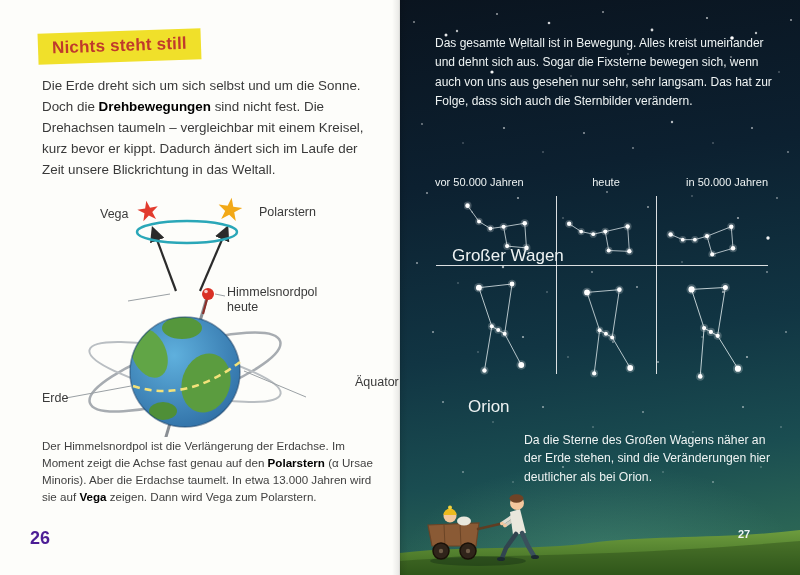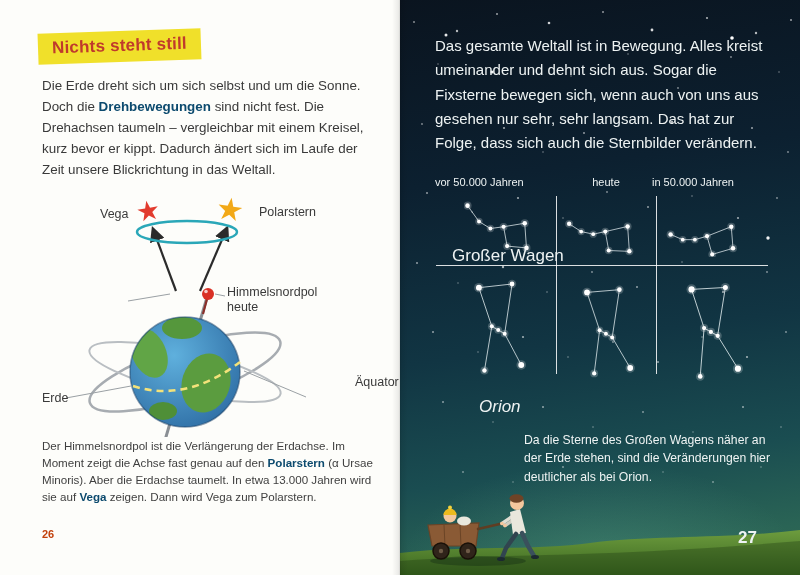--- a/index.html
+++ b/index.html
@@ -12,74 +12,74 @@
   .title-box {
     position:absolute; left:38px; top:31px; display:inline-block;
     background:var(--accent_yellow,#f0e02a); color:var(--title_red,#c03a2c);
     font-size:17px; font-weight:800; padding:5px 14px 6px; letter-spacing:.2px;
     transform:rotate(-2deg);
   }
   .intro {
     position:absolute; left:42px; top:76px; width:325px;
     font-size:13.4px; line-height:1.56; color:var(--body_text,#3a3a3a);
   }
-  .intro b, .caption b { color:#0c4a6e; }
+  .intro b, .caption b { color:#000000; }
   .earth-diagram { position:absolute; left:0; top:195px; width:400px; height:242px; }
   .earth-diagram svg.art { position:absolute; left:0; top:0; }
   .diagram-label { position:absolute; font-size:12.5px; color:#3a3a3a; line-height:1.22; }
   .lbl-vega   { left:100px; top:12px; }
   .lbl-polar  { left:259px; top:10px; }
   .lbl-npf    { left:42px;  top:87px; }
   .lbl-npt    { left:227px; top:90px; }
   .lbl-erde   { left:42px;  top:196px; }
   .lbl-aeq    { left:307px; top:180px;margin-left:48px; }
   .star-glyph { position:absolute; line-height:1; }
   .star-vega  { left:136px; top:3px;  font-size:27px; color:var(--vega_red,#e23b2e);   transform:rotate(-10deg); }
   .star-polar { left:216px; top:-1px; font-size:31px; color:var(--polaris_gold,#f2a918); transform:rotate(8deg); }
   .caption {
     position:absolute; left:42px; top:437px; width:335px;
     font-size:11.6px; line-height:1.48; color:#3f3f3f;
   }
-  .page-num-left { position:absolute; left:42px; top:528px; font-size:11px; font-weight:700; color:#c2410c; }
+  .page-num-left { position:absolute; left:30px; top:528px; font-size:18px; font-weight:700; color:#4c1d95; }
 
   
   .page-right {
     position:absolute; left:400px; top:0; width:400px; height:575px; overflow:hidden;
     background:linear-gradient(172deg,#0a141f 0%,#0c2030 30%,#113543 58%,#1a4d51 78%,#2a6455 92%,#33694e 100%);
     color:var(--dark_text_light,#eef3f3);
   }
   .starfield { position:absolute; left:0; top:0; }
   .horizon-glow { position:absolute; left:0; bottom:14px; width:100%; height:100px;
     background:radial-gradient(ellipse at 50% 100%, rgba(120,200,170,.22), rgba(0,0,0,0) 70%); }
   .intro-dark {
     position:absolute; left:35px; top:34px; width:338px;
-    font-size:15px; line-height:1.62;
+    font-size:12px; line-height:1.62;
   }
   .col-header { position:absolute; top:176px; font-size:11px; }
   .h1 { left:35px; }
   .h2 { left:156px; width:100px; text-align:center; }
-  .h3 { left:252px; width:116px; }
+  .h3 { left:252px; width:116px; text-align:right; }
   .vline { position:absolute; top:196px; height:178px; width:1px; background:rgba(255,255,255,.85); }
   .v1 { left:156px; } .v2 { left:256px; }
   .hline { position:absolute; left:36px; top:265px; width:332px; height:1px; background:rgba(255,255,255,.85); }
   .cell { position:absolute; }
   .wagen.c0 { left:64px;  top:198px; width:88px;  height:54px; }
   .wagen.c1 { left:164px; top:202px; width:86px;  height:54px; }
   .wagen.c2 { left:262px; top:205px; width:90px;  height:52px; }
   .orion.c0 { left:55px;  top:272px; width:92px;  height:116px; }
   .orion.c1 { left:160px; top:276px; width:90px;  height:112px; }
   .orion.c2 { left:256px; top:272px; width:102px; height:116px; }
   .row-label { position:absolute; font-size:17px; }
   .wagen-label { left:52px; top:246px; }
-  .orion-label { left:79px; top:397px;font-style:italic; }
+  .orion-label { left:68px; top:397px; }
   .caption-dark {
     position:absolute; left:124px; top:431px; width:252px;
     font-size:12.2px; line-height:1.5;
   }
-  .page-num-right { position:absolute; left:338px; top:528px; font-size:17px; font-weight:700; }
+  .page-num-right { position:absolute; left:338px; top:528px; font-size:11px; font-weight:700; }
   .grass-svg { position:absolute; left:0; bottom:0; }
   .wagon-svg { position:absolute; left:18px; top:488px; }
 
   .spine { position:absolute; left:392px; top:0; width:16px; height:575px; pointer-events:none; z-index:9;
     background:linear-gradient(90deg, rgba(0,0,0,0) 0%, rgba(0,0,0,.07) 40%, rgba(0,0,0,.16) 50%, rgba(0,0,0,.07) 60%, rgba(0,0,0,0) 100%); }
 </style>
 </head>
 <body>
 
 <div class="spread">

